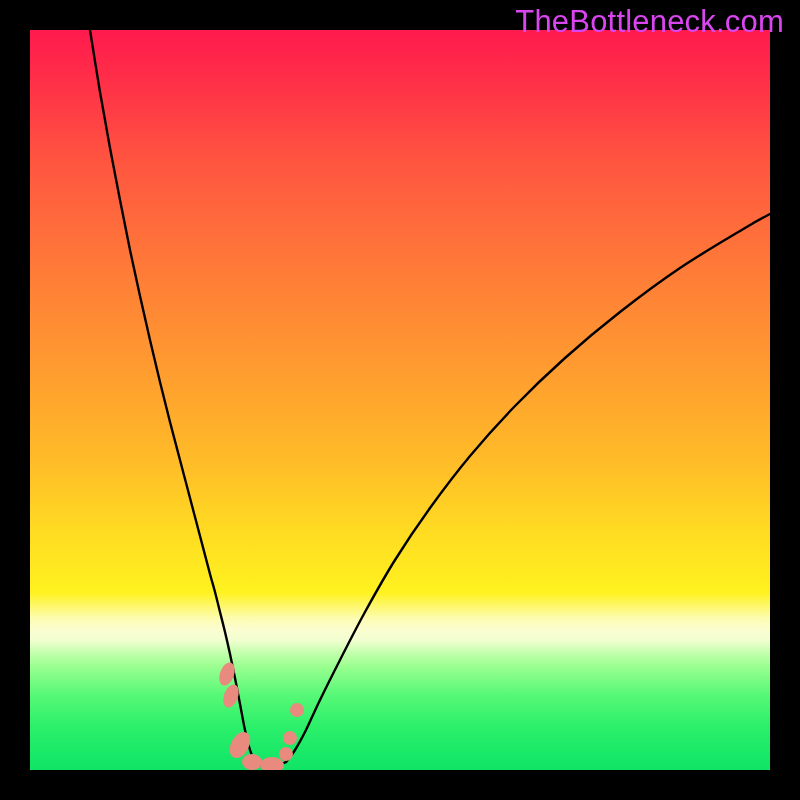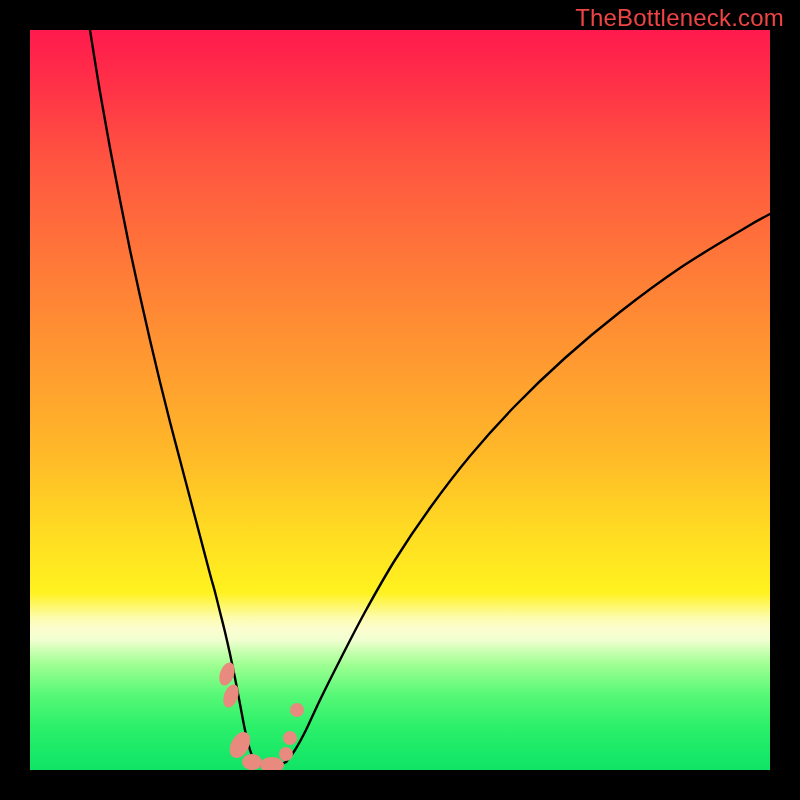--- a/index.html
+++ b/index.html
@@ -40,23 +40,23 @@
       #9aff90 86%,
       #55f876 90%,
       #2df06a 94%,
       #18e868 98%,
       #10e466 100%);
   }
   .watermark {
     position: absolute;
     top: 4px;
     right: 16px;
-    color: #ef4444;
+    color: #d946ef;
     font-family: Arial, Helvetica, sans-serif;
-    font-size: 24px;
+    font-size: 31px;
     font-weight: 500;
     letter-spacing: 0.2px;
   }
   svg.curves {
     position: absolute;
     left: 0;
     top: 0;
     width: 740px;
     height: 740px;
   }

